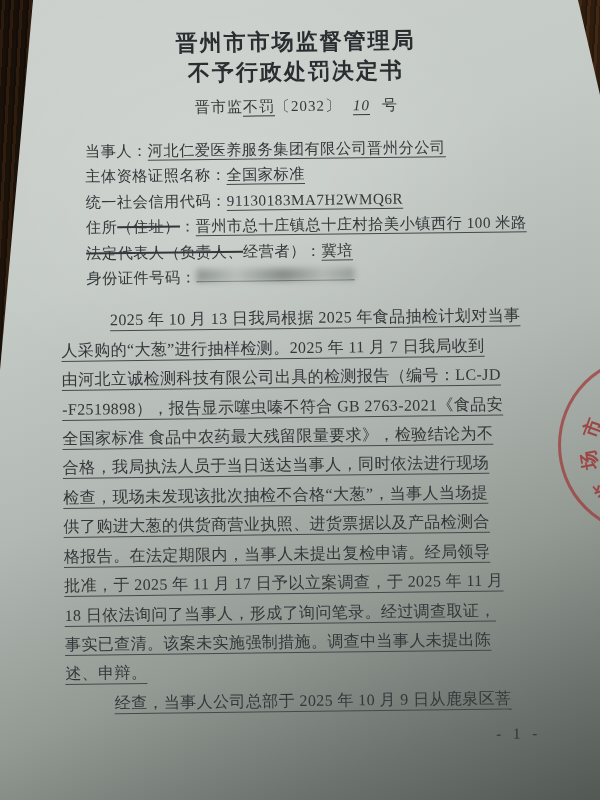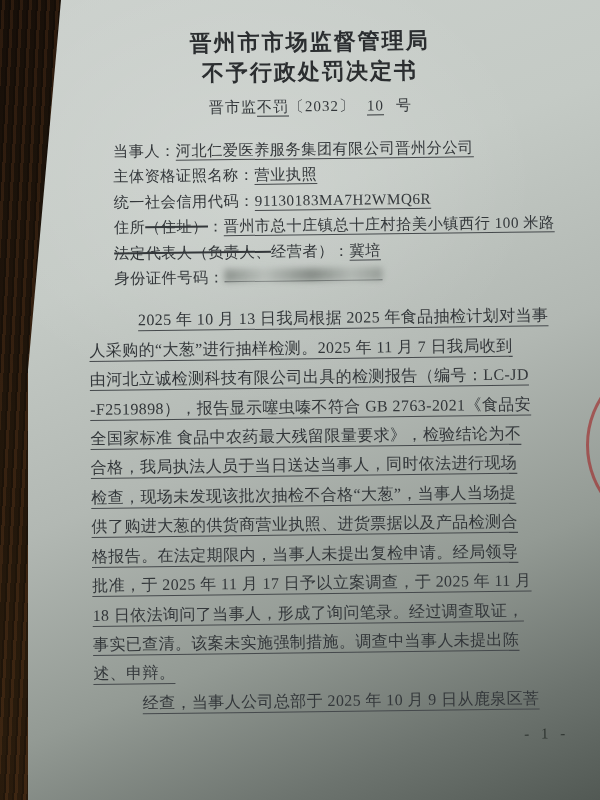--- a/index.html
+++ b/index.html
@@ -10,21 +10,20 @@
     background:
       repeating-linear-gradient(93deg, rgba(0,0,0,.35) 0 2px, rgba(90,50,25,.25) 2px 5px, rgba(0,0,0,.2) 5px 9px),
       linear-gradient(120deg,#1c120a 0%, #32210f 40%, #4a2c16 100%);
   }
   .paper {
     position:absolute; inset:0;
     clip-path: polygon(33px 0, 578px 0, 600px 95px, 600px 800px, 0 800px, 0 370px);
     background:
       radial-gradient(ellipse 420px 330px at 38% 22%, rgba(255,255,255,.16), rgba(255,255,255,0) 70%),
       linear-gradient(158deg, #ccd1cd 0%, #c4cac5 30%, #b2b8b3 52%, #939a94 72%, #6c736e 88%, #525954 100%);
-    margin-left: 28px;
   }
   .content {
     position:absolute; inset:0;
     transform: rotate(-0.7deg);
     transform-origin: 300px 400px;
     color:#33373a;
   }
   .title-line {
     text-align:center;
     font-family:"Liberation Sans", sans-serif;
@@ -36,21 +35,21 @@
   }
   .title-block { margin-top:27px; }
   .docnum {
     text-align:center;
     margin-top:10px;
     font-size:15px;
     letter-spacing:1px;
     color:#34383b;
   }
   .docnum .u { text-decoration:underline; text-underline-offset:4px; }
-  .docnum .serial { padding:0 12px; }
+  .docnum .serial { padding:0 12px;font-style:italic; }
   .fields {
     margin:20px 30px 0 88px;
     font-size:15.2px;
     letter-spacing:0.5px;
   }
   .field-line { line-height:25.4px; white-space:nowrap; }
   .seg-strike { text-decoration:line-through; text-decoration-thickness:1.5px; }
   .seg-underline { text-decoration:underline; text-underline-offset:4px; text-decoration-color:#45494c; }
   .seg-redacted-wrap { display:inline-block; border-bottom:1px solid #4a4e50; height:18px; vertical-align:baseline; }
   .seg-redacted {
@@ -101,21 +100,21 @@
       <div class="title-line">晋州市市场监督管理局</div>
       <div class="title-line">不予行政处罚决定书</div>
     </div>
 
     <div class="docnum">
       <span>晋市监</span><span class="u">不罚</span><span>〔2032〕</span><span class="u serial">10</span><span>号</span>
     </div>
 
     <div class="fields" id="fields">
         <div class="field-line"><span class="">当事人：</span><span class="seg-underline">河北仁爱医养服务集团有限公司晋州分公司</span></div>
-        <div class="field-line"><span class="">主体资格证照名称：</span><span class="seg-underline">营业执照</span></div>
+        <div class="field-line"><span class="">主体资格证照名称：</span><span class="seg-underline">全国家标准</span></div>
         <div class="field-line"><span class="">统一社会信用代码：</span><span class="seg-underline">91130183MA7H2WMQ6R</span></div>
         <div class="field-line"><span class="">住所</span><span class="seg-strike">（住址）</span><span class="">：</span><span class="seg-underline">晋州市总十庄镇总十庄村拾美小镇西行 100 米路</span></div>
         <div class="field-line"><span class="seg-strike">法定代表人（负责人、</span><span class="">经营者）：</span><span class="seg-underline">冀培</span></div>
         <div class="field-line"><span class="">身份证件号码：</span><span class="seg-redacted-wrap"><span class="seg-redacted"></span></span></div>
       </div>
 
     <div class="bodytext" id="bodylines">
         <div class="body-line indent"><span>2025 年 10 月 13 日我局根据 2025 年食品抽检计划对当事</span></div>
         <div class="body-line"><span>人采购的“大葱”进行抽样检测。2025 年 11 月 7 日我局收到</span></div>
         <div class="body-line"><span>由河北立诚检测科技有限公司出具的检测报告（编号：LC-JD</span></div>

